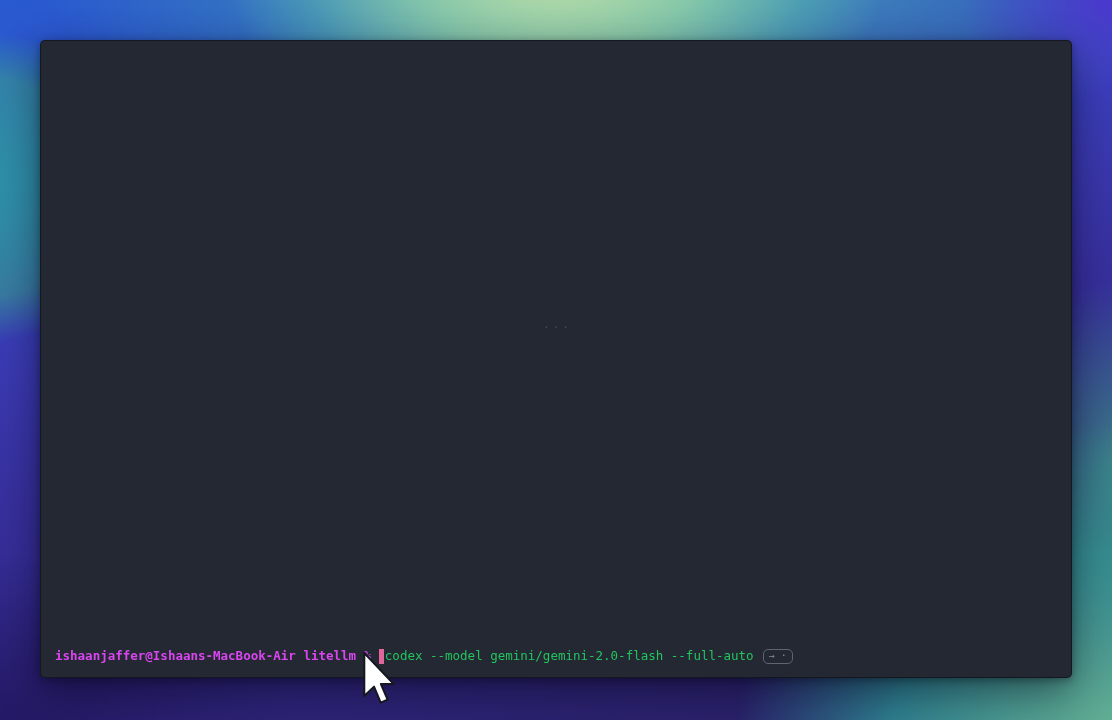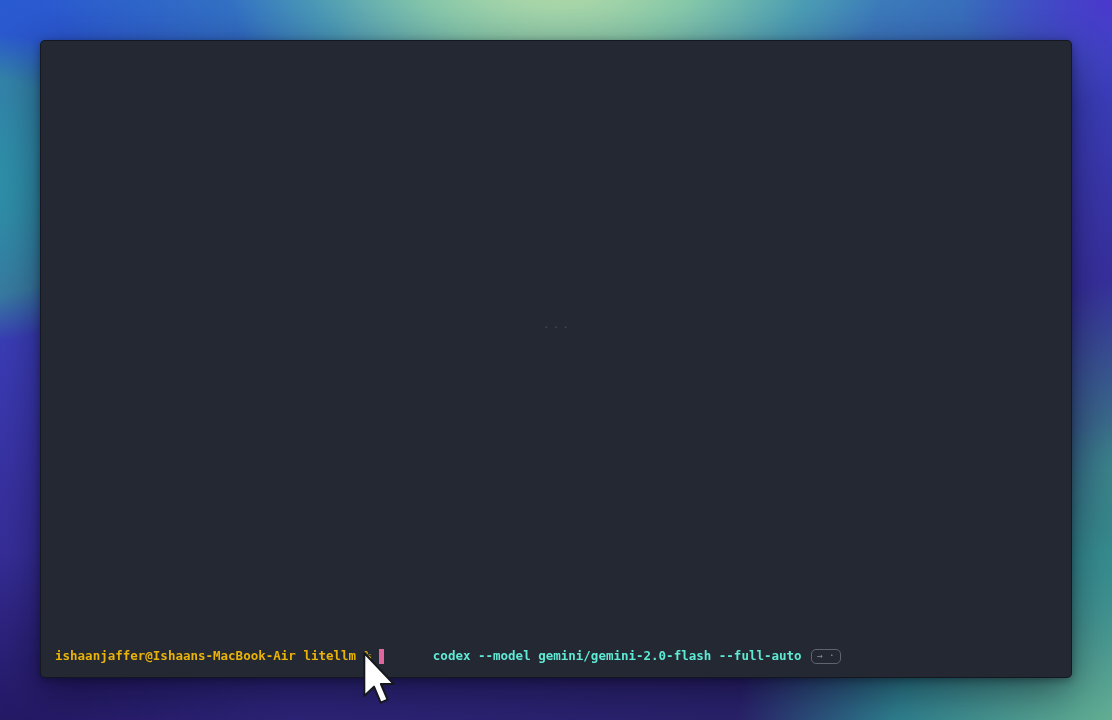--- a/index.html
+++ b/index.html
@@ -51,34 +51,33 @@
     position: absolute;
     left: 14px; right: 10px; bottom: 13px;
     height: 16px;
     display: flex;
     align-items: center;
     font-size: 12.5px;
     line-height: 16px;
     white-space: pre;
   }
   .prompt-seg {
-    color: #eab308;
+    color: #d946ef;
     font-weight: bold;
   }
   .sp { display: inline-block; width: 7.6px; height: 1px; }
   .text-cursor {
     display: inline-block;
     width: 5px; height: 15px;
     background: #df679d;
     margin-right: 1px;
   }
   .suggestion {
-    color: #5eead4;
-    font-weight: bold;
-    padding-left: 48px;
+    color: #22c55e;
+    font-weight: normal;
   }
   .accept-badge {
     display: inline-block;
     margin-left: 9px;
     padding: 0 5px 1px 5px;
     border: 1px solid #5d6472;
     border-radius: 5px;
     color: #868c99;
     font-size: 10px;
     line-height: 12px;

